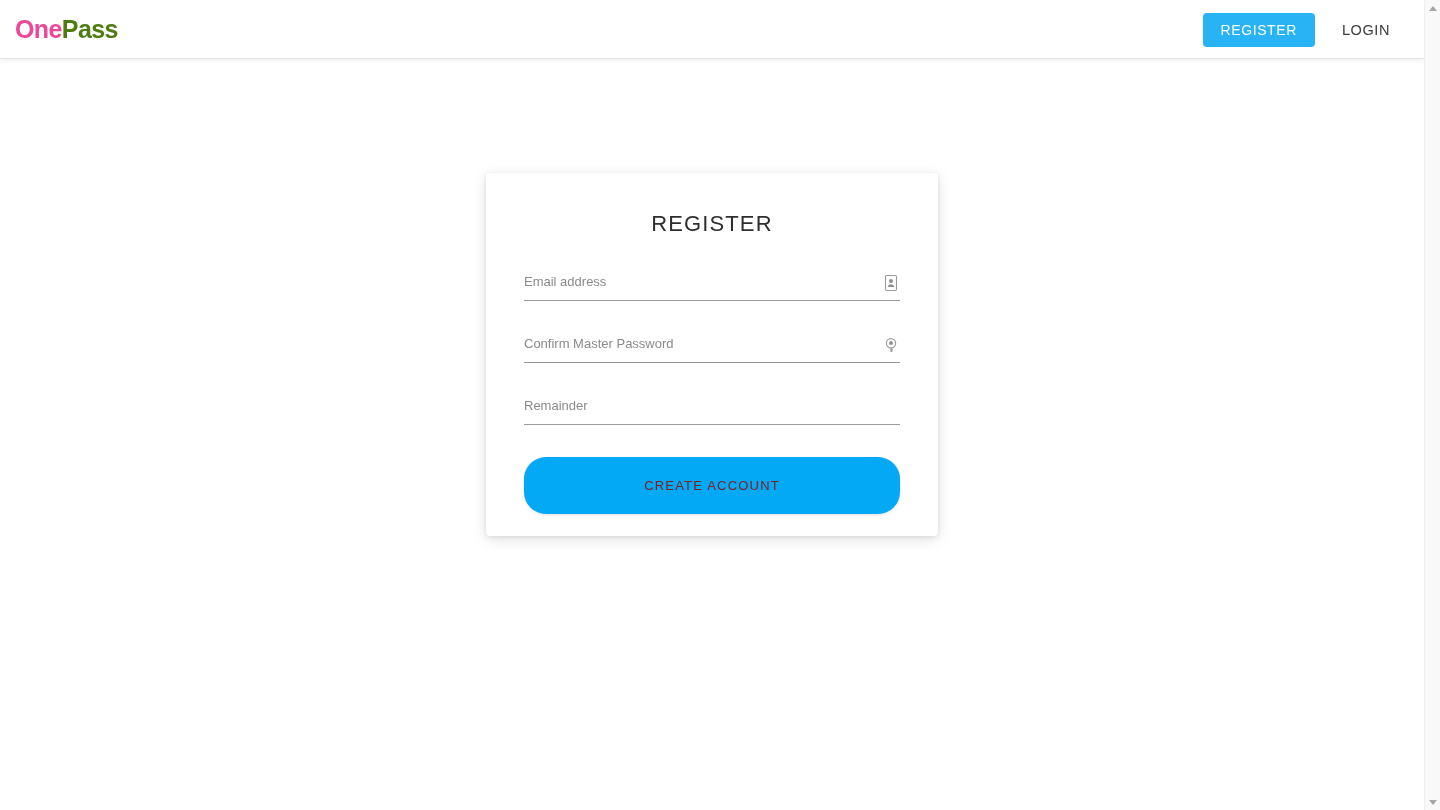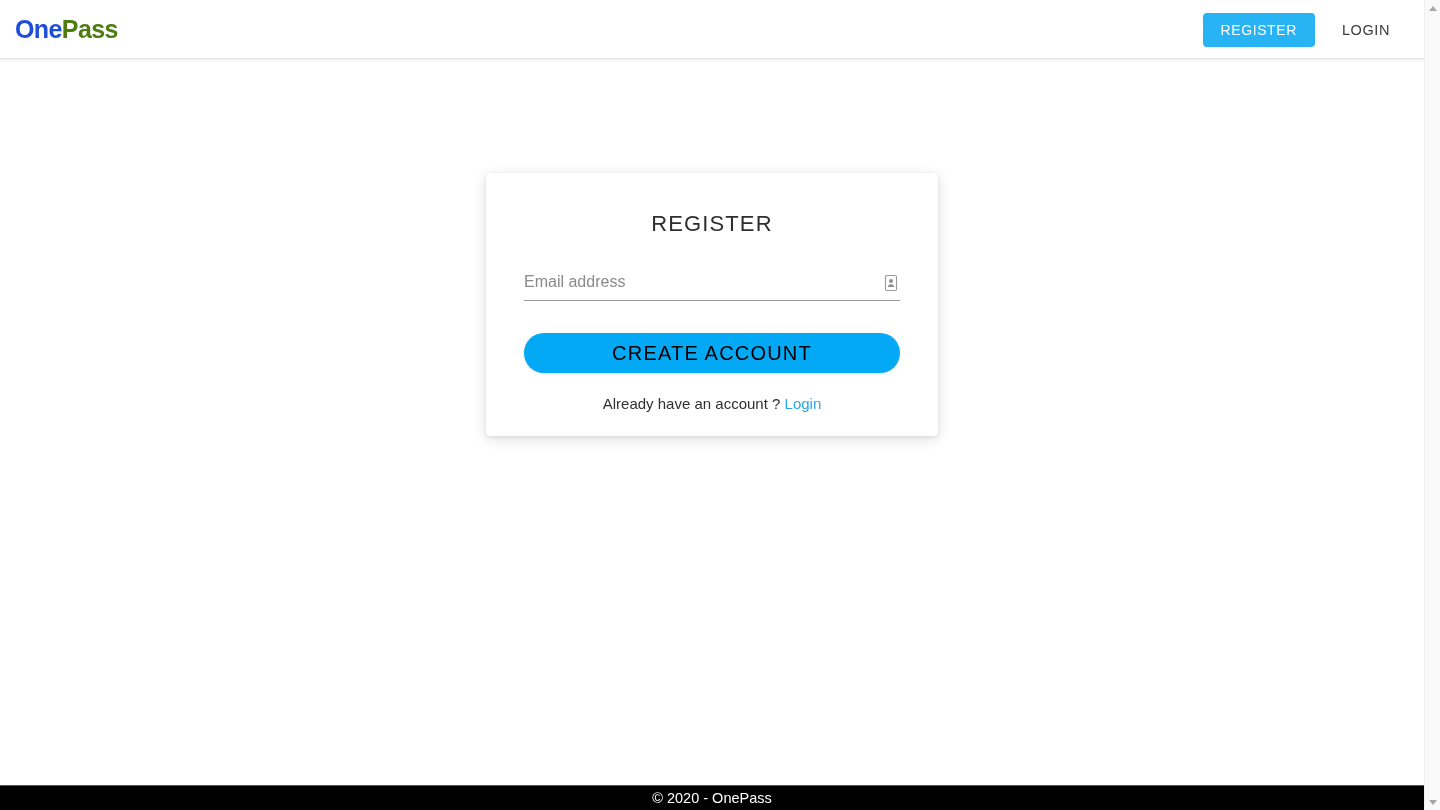--- a/index.html
+++ b/index.html
@@ -46,21 +46,21 @@
     position: absolute;
     left: 15px;
     top: 15px;
     font-size: 25px;
     font-weight: bold;
     letter-spacing: -0.6px;
     line-height: 29px;
     white-space: nowrap;
     text-decoration: none;
   }
-  .brand-one { color: #1d4ed8; }
+  .brand-one { color: #ec4899; }
   .brand-pass { color: #4d7c0f; }
 
   .nav-right {
     position: absolute;
     right: 24px;
     top: 0;
     height: 59px;
     display: flex;
     align-items: center;
     gap: 0px;
@@ -123,21 +123,21 @@
   .field {
     position: relative;
     margin-top: 29px;
   }
 
   .field input {
     width: 100%;
     border: none;
     border-bottom: 1px solid #9a9a9a;
     outline: none;
-    font-size: 16px;
+    font-size: 13px;
     font-family: "Liberation Sans", sans-serif;
     color: #b91c1c;
     background: transparent;
     padding: 3px 26px 7px 0;
     line-height: 22px;
   }
 
   .field input::placeholder {
     color: #8a8a8a;
     opacity: 1;
@@ -151,25 +151,25 @@
     height: 18px;
     pointer-events: auto;
     cursor: pointer;
   }
 
   .btn-create {
     display: block;
     width: 100%;
     margin-top: 32px;
     background: #03a9f4;
-    color: #000000;
+    color: #7f1d1d;
     border: none;
     border-radius: 22px;
-    height: 40px;
-    font-size: 20px;
+    height: 57px;
+    font-size: 13px;
     letter-spacing: 1.2px;
     font-family: "Liberation Sans", sans-serif;
     cursor: pointer;
     box-shadow: 0 1px 3px rgba(0,0,0,0.12);
   }
 
   .already {
     text-align: center;
     margin-top: 21px;
     font-size: 15px;
@@ -266,35 +266,42 @@
           <svg width="18" height="18" viewBox="0 0 18 18" aria-hidden="true">
             <rect x="3.5" y="1.5" width="11" height="15" rx="1.2" fill="#ffffff" stroke="#9b9b9b" stroke-width="1.1"></rect>
             <circle cx="9" cy="7" r="2" fill="#8e8e8e"></circle>
             <path d="M5.6 13c0.6-2 2-2.7 3.4-2.7S11.8 11 12.4 13z" fill="#8e8e8e"></path>
           </svg>
         </span>
       </div>
 
 
 
-
+      <div class="field">
+        <input type="password" placeholder="Confirm Master Password" style="">
+        <span class="field-icon">
+          <svg width="18" height="18" viewBox="0 0 18 18" aria-hidden="true">
+            <circle cx="9" cy="7.3" r="4.6" fill="none" stroke="#9b9b9b" stroke-width="1.2"></circle>
+            <rect x="7.2" y="5.4" width="3.6" height="3.4" rx="0.6" fill="#8e8e8e"></rect>
+            <path d="M8.4 5.4a0.9 0.9 0 0 1 1.2 0" fill="none" stroke="#8e8e8e" stroke-width="1"></path>
+            <path d="M9 11.9v4.1M9 13.6h1.9M9 15.2h1.5" stroke="#9b9b9b" stroke-width="1.2" fill="none"></path>
+          </svg>
+        </span>
+      </div>
+
+      <div class="field">
+        <input type="text" placeholder="Remainder" style="">
+      </div>
 
       <button class="btn-create">CREATE ACCOUNT</button>
 
-      <div class="already">
-        <span>Already have an account ?</span>
-        <a href="#">Login</a>
-      </div>
 
     </div>
   </div>
 
-  <div id="footer">
-    <span>© 2020 - OnePass</span>
-  </div>
 
 </div>
 
 <div id="scrollbar">
   <div class="sb-arrow top">
     <span class="sb-tri up"></span>
   </div>
   <div class="sb-thumb"></div>
   <div class="sb-arrow bottom">
     <span class="sb-tri down"></span>

